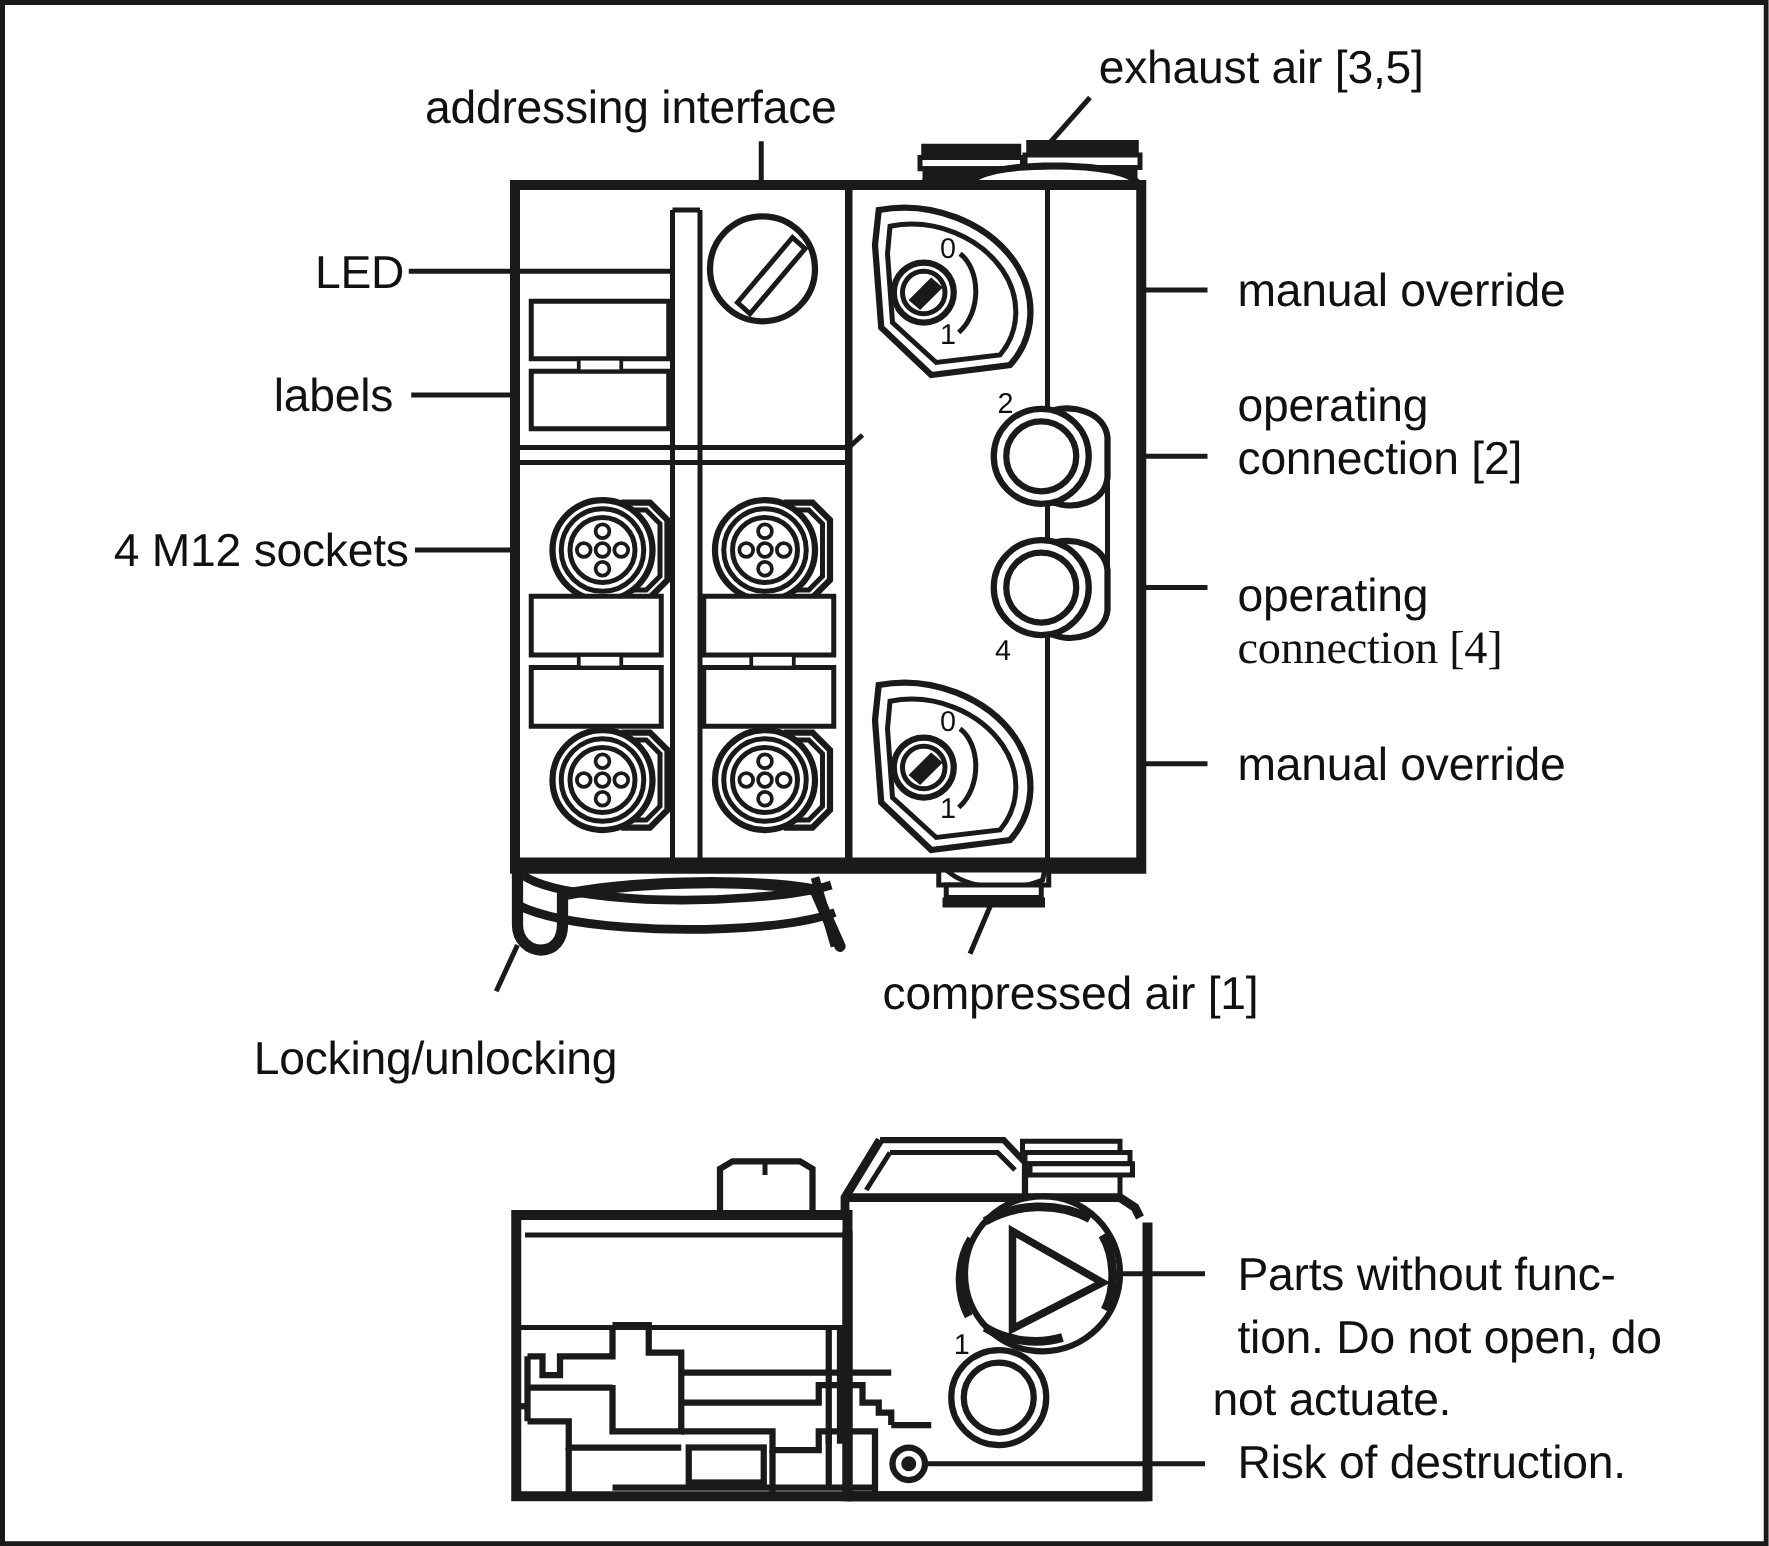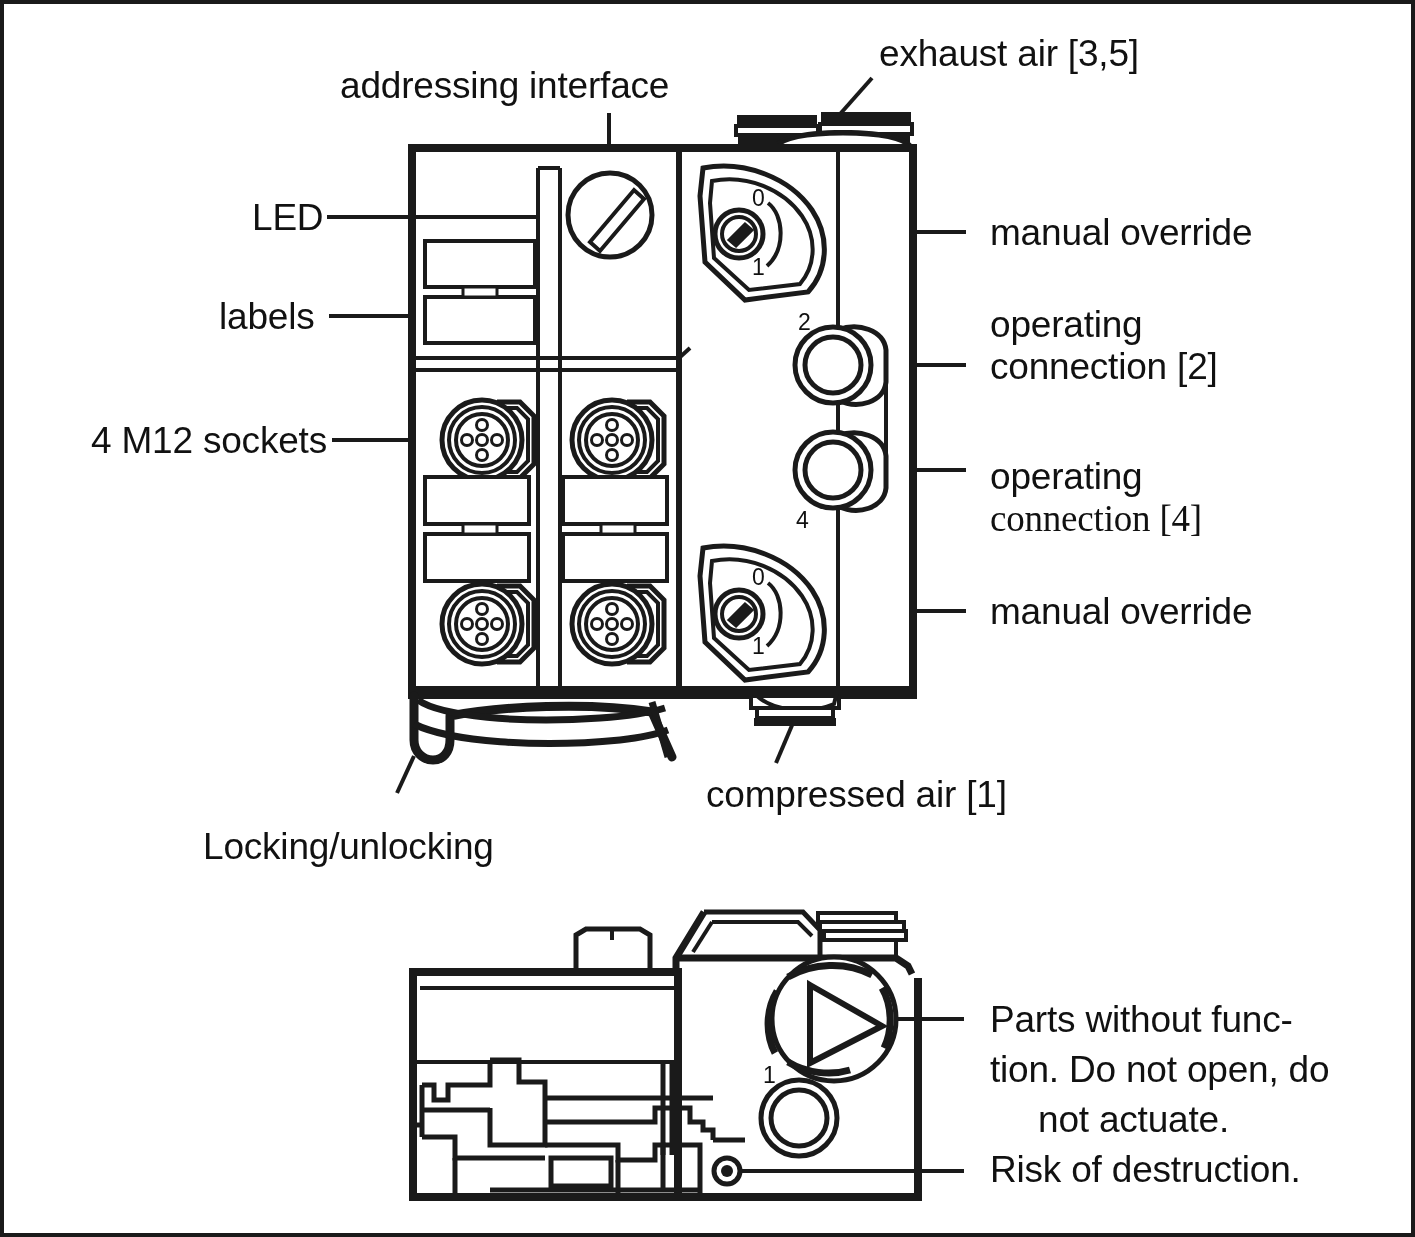--- a/index.html
+++ b/index.html
@@ -328,21 +328,21 @@
   <div class="lbl" style="left:990px; top:497px;font-family:Liberation Serif, serif;">connection [4]</div>
 
   <div class="lbl" style="left:990px; top:590px;">manual override</div>
 
   <div class="lbl" style="left:203px; top:805px;margin-top:20px;">Locking/unlocking</div>
 
   <div class="lbl" style="left:706px; top:773px;">compressed air [1]</div>
 
   <div class="lbl" style="left:990px; top:998px;">Parts without func-</div>
   <div class="lbl" style="left:990px; top:1048px;">tion. Do not open, do</div>
-  <div class="lbl" style="left:1038px; top:1098px;">not actuate.</div>
+  <div class="lbl" style="left:970px; top:1098px;">not actuate.</div>
   <div class="lbl" style="left:990px; top:1148px;">Risk of destruction.</div>
 
   <div class="num" style="left:752px; top:187px;">0</div>
   <div class="num" style="left:752px; top:256px;">1</div>
 
   <div class="num" style="left:798px; top:311px;">2</div>
 
   <div class="num" style="left:796px; top:509px;">4</div>
 
   <div class="num" style="left:752px; top:566px;">0</div>

